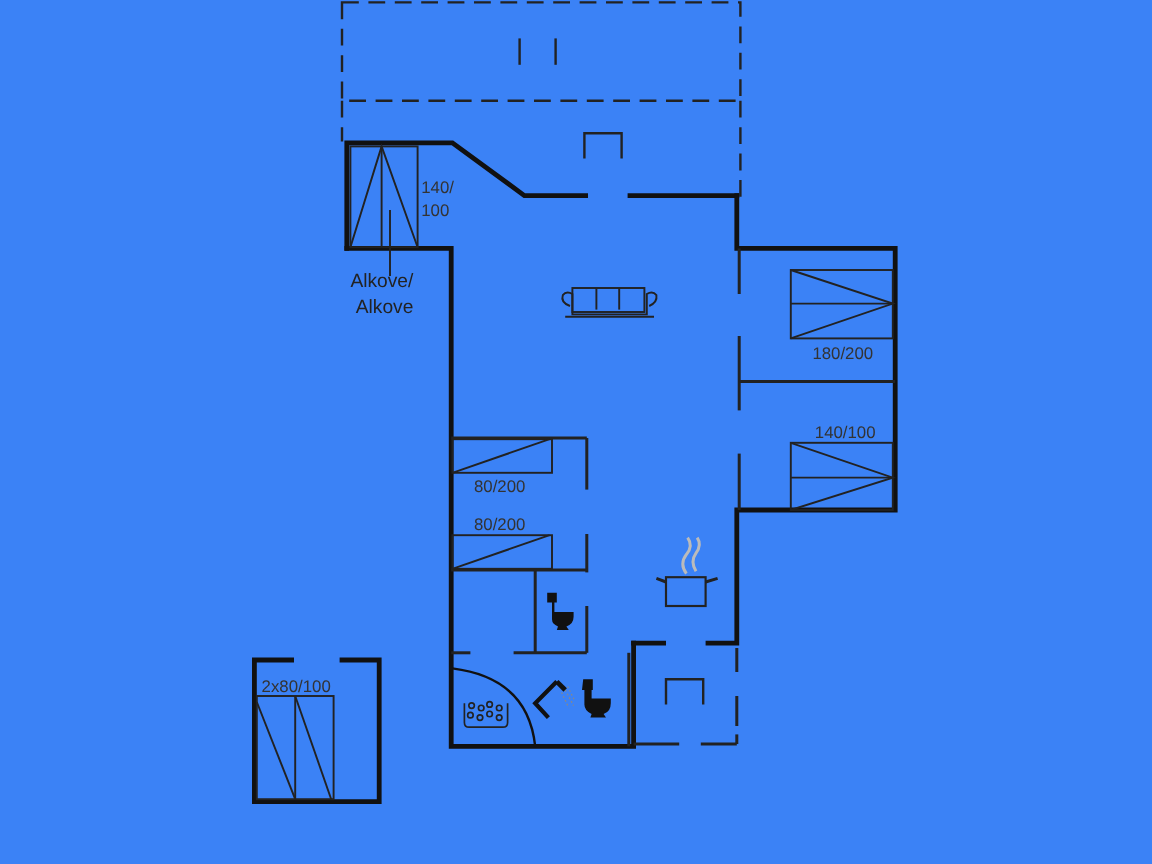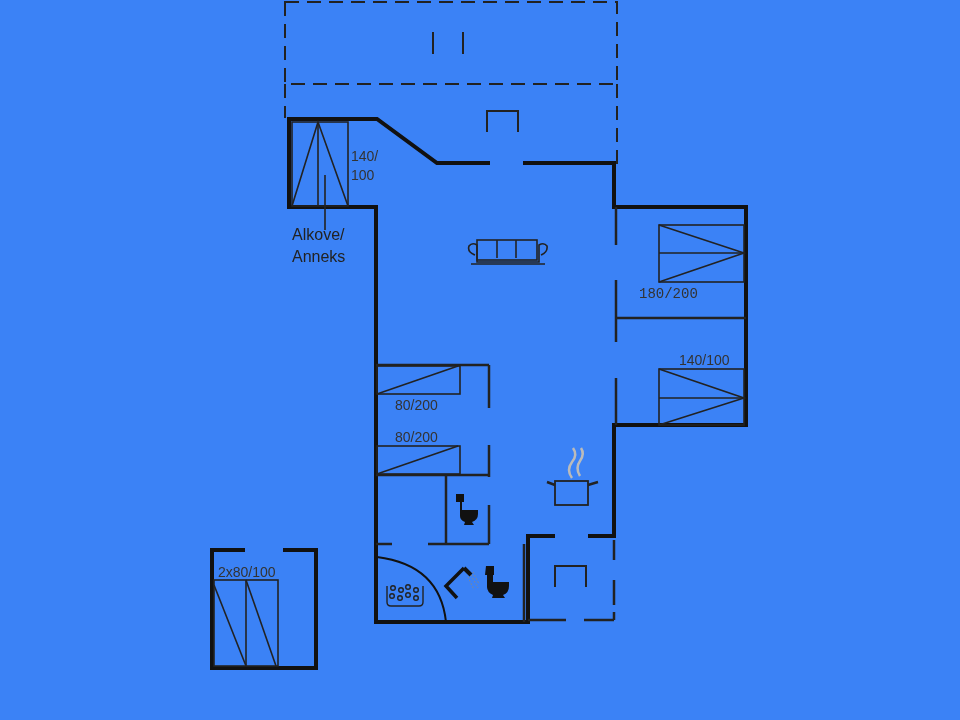--- a/index.html
+++ b/index.html
@@ -1,19 +1,19 @@
 <!DOCTYPE html>
 <html><head>
 <meta charset="utf-8">
 <style>
   html,body{margin:0;padding:0;background:#ffffff;}
   #plan{position:relative;width:960px;height:720px;overflow:hidden;background:#3b82f6;}
   svg{position:absolute;left:0;top:0;}
   .lbl{position:absolute;font-family:"Liberation Sans",sans-serif;font-size:14px;color:#333;line-height:19px;white-space:nowrap;}
-  .lbl.big{font-size:16px;line-height:22px;color:#222;}
+  .lbl.big{font-size:16px;line-height:22px;color:#222;text-align:right;}
 </style>
 </head>
 <body>
 
 <div id="plan">
 <svg width="960" height="720" viewBox="0 0 960 720">
 
   <g fill="none" stroke="#222" stroke-width="2" stroke-dasharray="14,8">
     <rect x="285" y="2" width="332" height="82"></rect>
     <line x1="285" y1="84" x2="285" y2="118"></line>
@@ -140,20 +140,20 @@
         <circle cx="416" cy="598" r="2.3"></circle>
   </g>
 </svg>
 
   <div class="lbl" style="left:351px;top:147px;">
     <div>140/</div>
     <div>100</div>
   </div>
   <div class="lbl big" style="left:292px;top:224px;">
     <div>Alkove/</div>
-    <div>Anneks</div>
+    <div>Alkove</div>
   </div>
-  <div class="lbl" style="left:639px;top:285px;font-family:Liberation Mono, monospace;">180/200</div>
+  <div class="lbl" style="left:677px;top:285px;">180/200</div>
   <div class="lbl" style="left:679px;top:351px;">140/100</div>
   <div class="lbl" style="left:395px;top:396px;">80/200</div>
   <div class="lbl" style="left:395px;top:428px;">80/200</div>
   <div class="lbl" style="left:218px;top:563px;">2x80/100</div>
 </div>
 
 </body></html>

